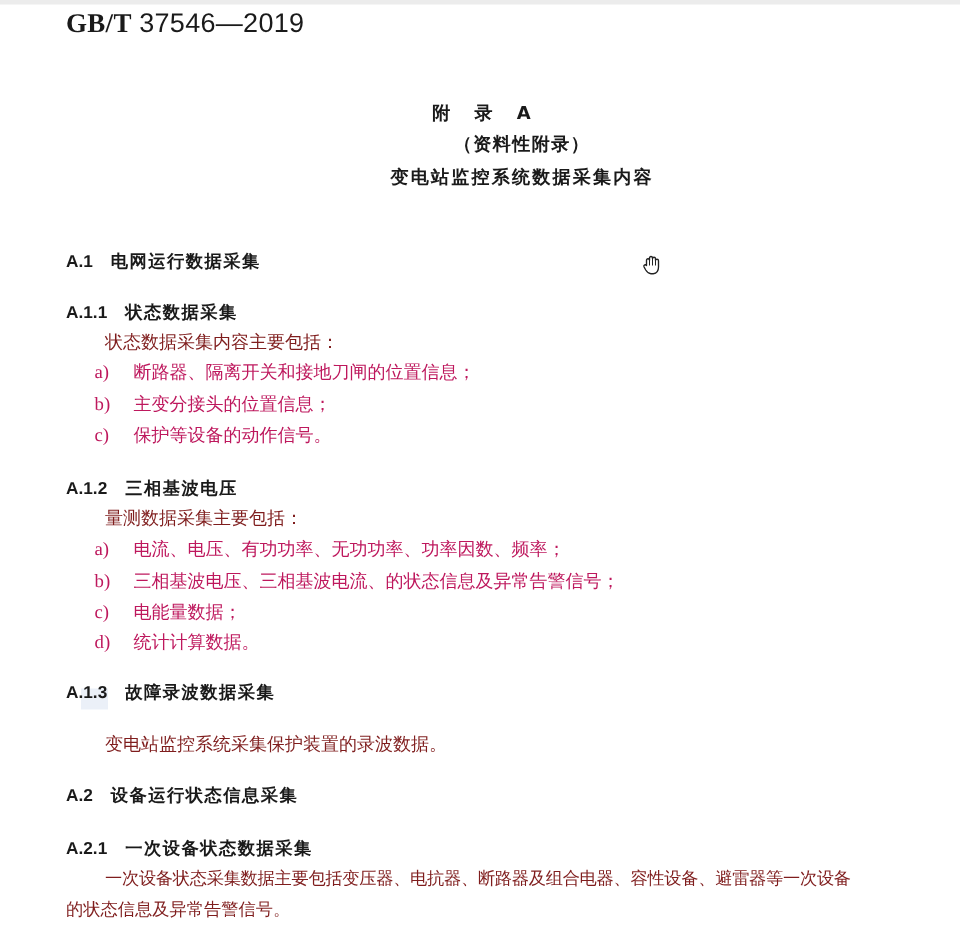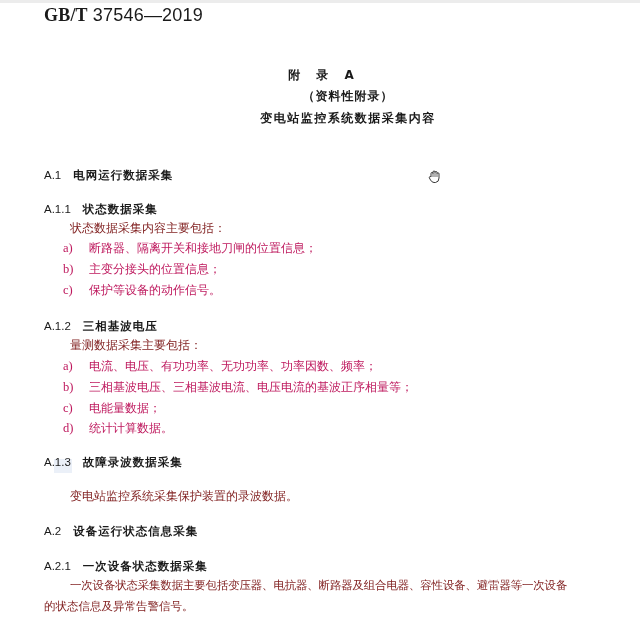--- a/index.html
+++ b/index.html
@@ -50,21 +50,21 @@
     .h {
       position: absolute;
       font-family: "DejaVu Sans", sans-serif;
       font-weight: bold;
       font-size: 11.5px;
       letter-spacing: 1px;
       white-space: nowrap;
     }
     .h .n {
       font-family: "Liberation Sans", sans-serif;
-      font-weight: normal;
+      font-weight: bold;
       letter-spacing: 0;
       display: inline-block;
       margin-right: 12px;
       margin-top: 10px;
     }
     .p {
       position: absolute;
       font-family: "DejaVu Serif", serif;
       font-size: 12px;
       white-space: nowrap;
@@ -131,21 +131,21 @@
 </div>
 
 <div class="h" style="left:44px; top:310px;">
   <span class="n">A.1.2</span><span>三相基波电压</span>
 </div>
 <div class="p" style="left:70px; top:337px;">量测数据采集主要包括：</div>
 <div class="item" style="top:358px;">
   <span class="mk">a)</span><span class="tx">电流、电压、有功功率、无功功率、功率因数、频率；</span>
 </div>
 <div class="item" style="top:379px;">
-  <span class="mk">b)</span><span class="tx">三相基波电压、三相基波电流、电压电流的基波正序相量等；</span>
+  <span class="mk">b)</span><span class="tx">三相基波电压、三相基波电流、的状态信息及异常告警信号；</span>
 </div>
 <div class="item" style="top:400px;">
   <span class="mk">c)</span><span class="tx">电能量数据；</span>
 </div>
 <div class="item" style="top:420px;">
   <span class="mk">d)</span><span class="tx">统计计算数据。</span>
 </div>
 
 <div class="highlight"></div>
 <div class="h" style="left:44px; top:446px;">

